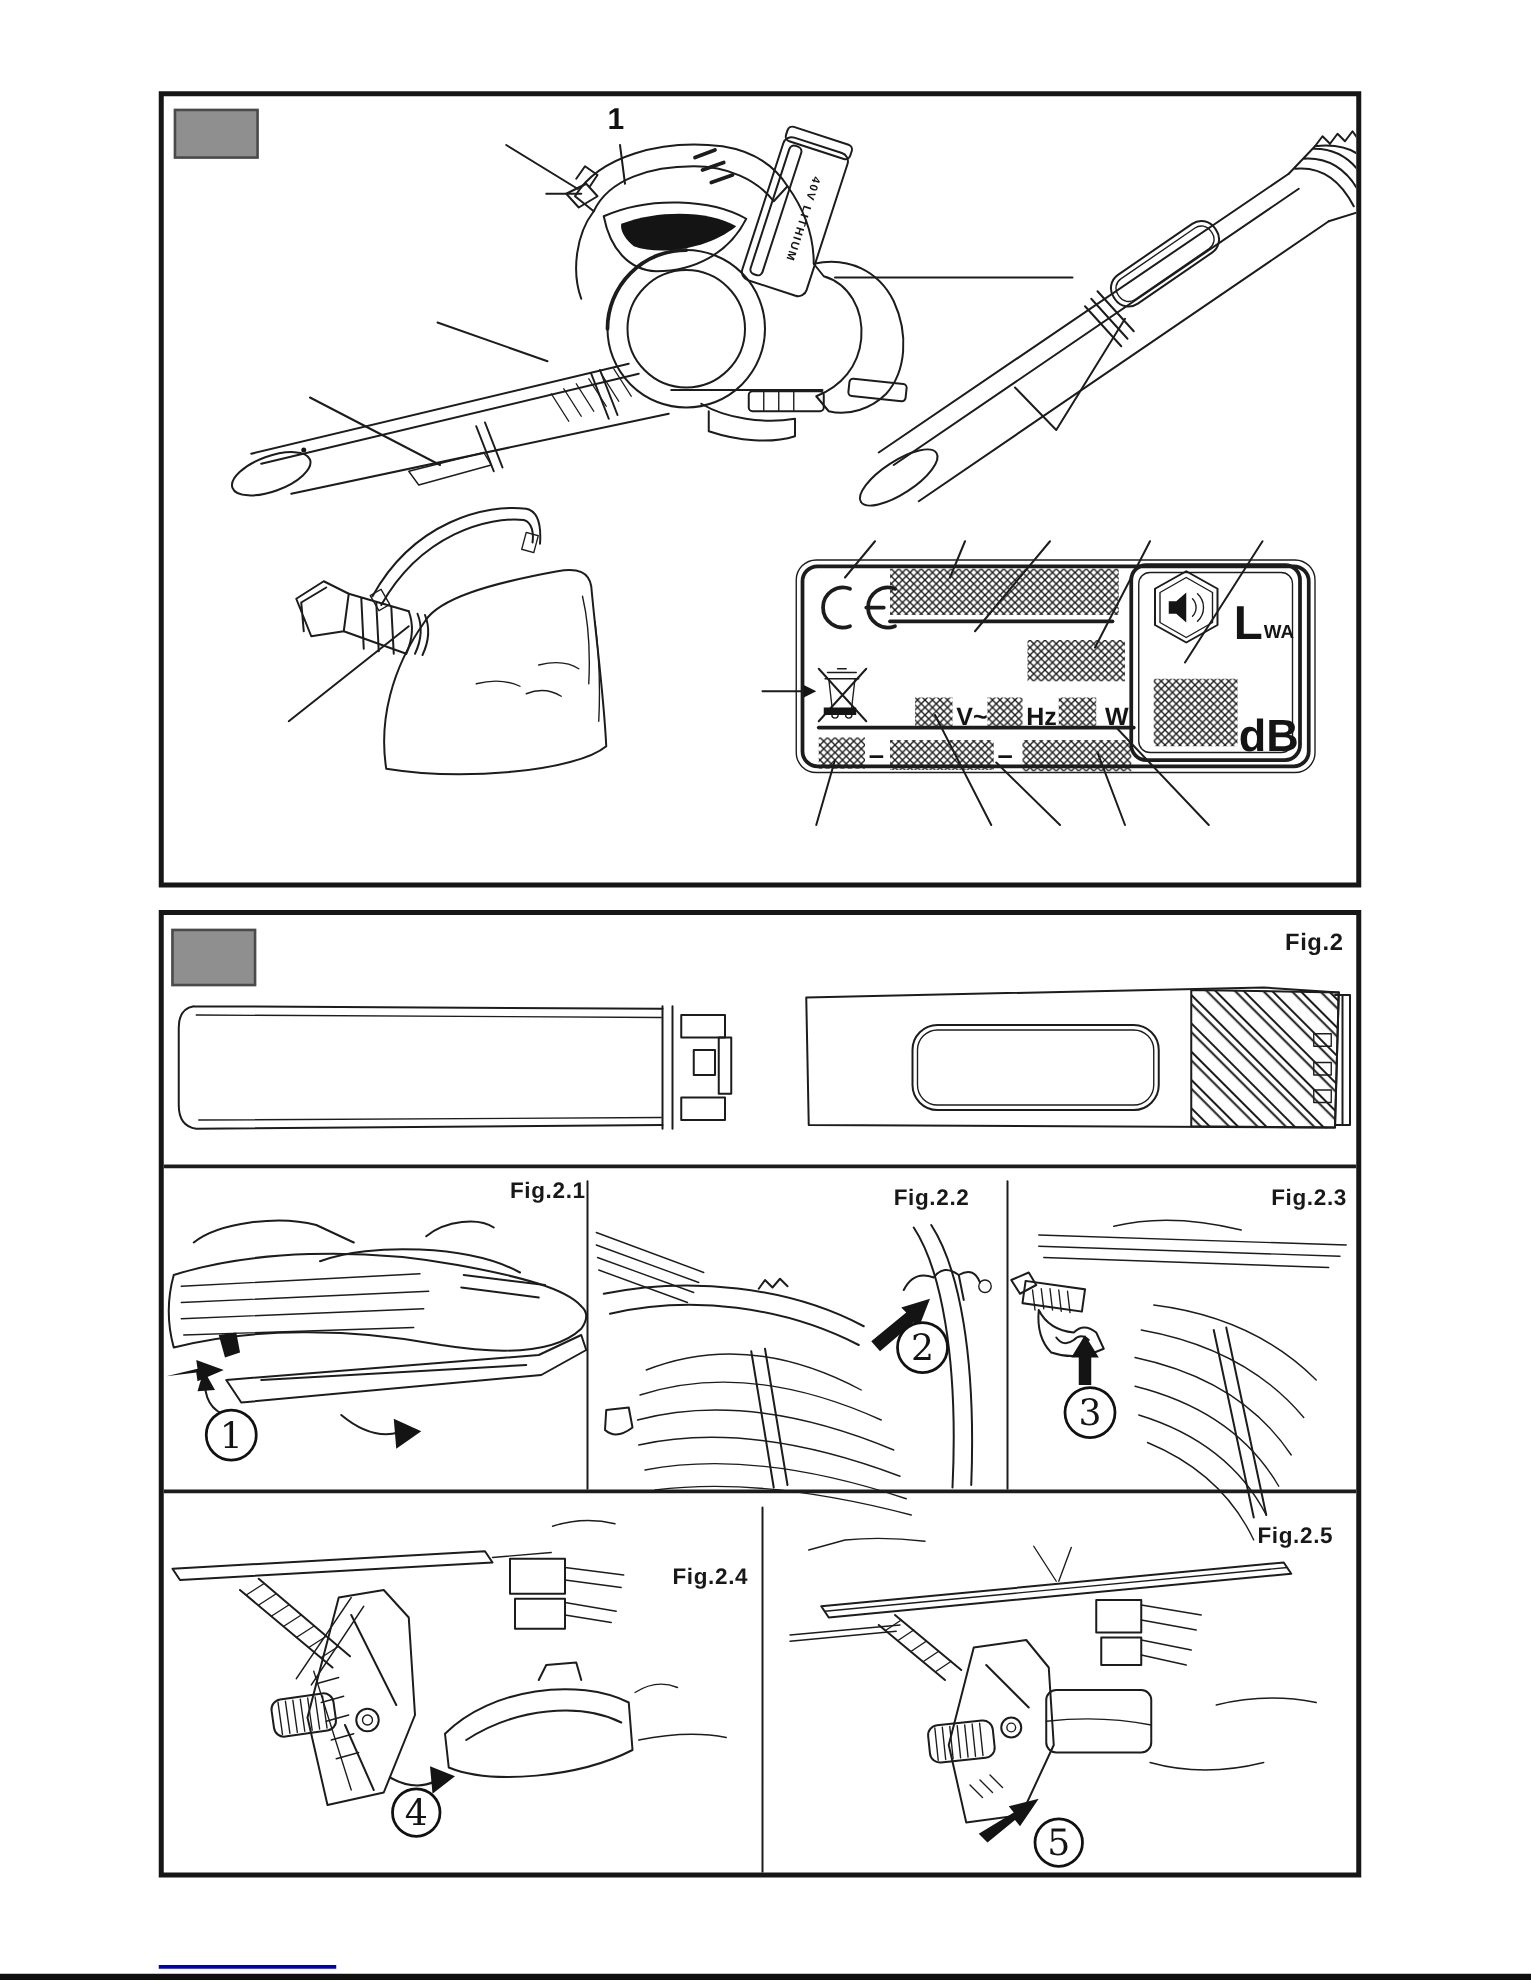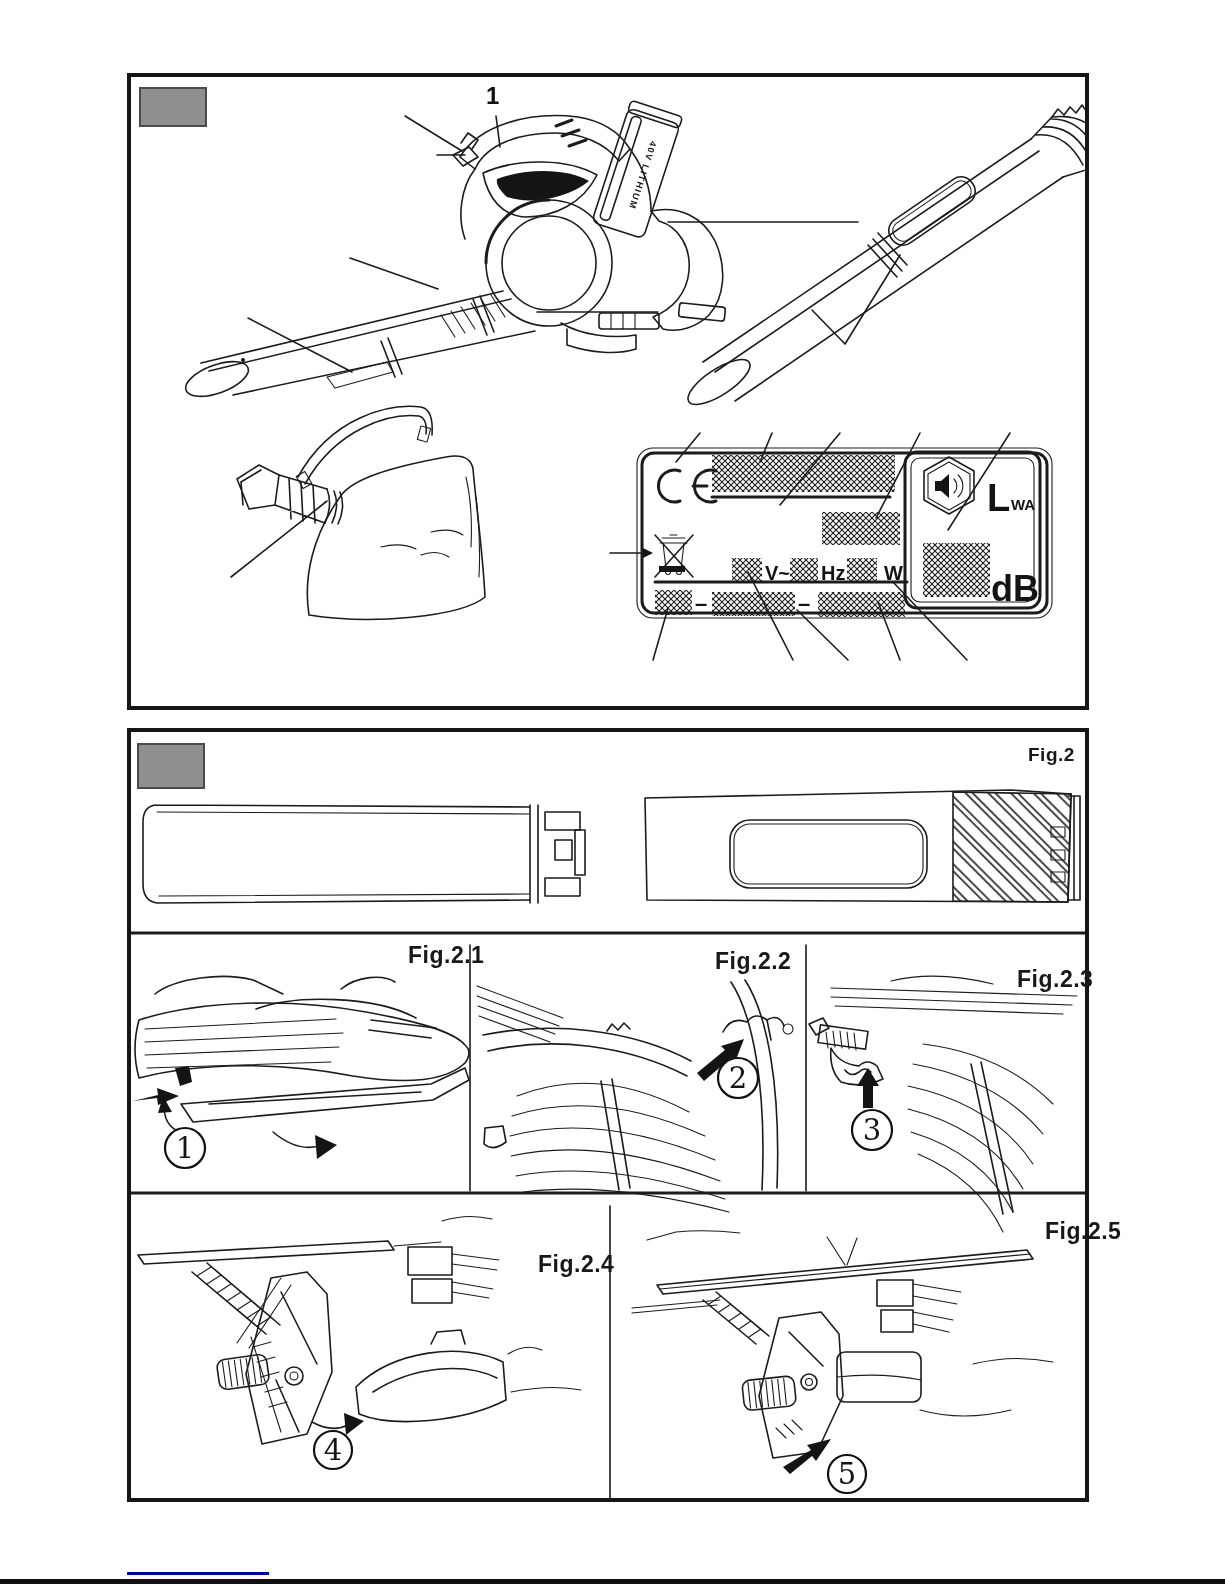--- a/index.html
+++ b/index.html
@@ -9,27 +9,27 @@
   }
   .panel{position:absolute;left:127px;width:962px;background:#fff;border:4px solid #161616;box-sizing:border-box;}
   #panel1{top:73px;height:637px;}
   #panel2{top:728px;height:774px;}
   .panel svg{position:absolute;left:0;top:0;width:100%;height:100%;}
   .graybox{position:absolute;background:#8f8f8f;border:2px solid #4a4a4a;box-sizing:border-box;}
   #graybox1{left:8px;top:10px;width:68px;height:40px;}
   #graybox2{left:6px;top:11px;width:68px;height:46px;}
   .callout{position:absolute;font-weight:bold;font-size:24px;color:#111;}
   #callout1{left:355px;top:5px;}
-  .figlabel{position:absolute;font-weight:bold;font-size:23px;letter-spacing:.5px;color:#181818;white-space:nowrap;}
+  .figlabel{position:absolute;font-weight:bold;font-size:18px;letter-spacing:.5px;color:#181818;white-space:nowrap;}
   #fig2title{left:897px;top:12px;font-size:19px;}
   #lab21{left:277px;top:210px;}
   #lab22{left:584px;top:216px;}
-  #lab23{left:886px;top:234px;}
+  #lab23{left:886px;top:216px;}
   #lab24{left:407px;top:519px;}
-  #lab25{left:914px;top:486px;}
+  #lab25{left:875px;top:486px;}
   
   svg path,svg rect,svg circle,svg ellipse,svg line,svg polyline,svg polygon{
     stroke:#1c1c1c;fill:none;stroke-width:1.6;stroke-linecap:round;stroke-linejoin:round;}
   svg .fill{fill:#141414;stroke:none;}
   svg .thick{stroke-width:3px;}
   svg .thin{stroke-width:1.1px;}
   svg text{fill:#141414;stroke:none;font-family:"Liberation Sans",sans-serif;}
   svg .hatch{fill:url(#xh);stroke:none;}
   svg .stripes{fill:url(#stripes);stroke:#1c1c1c;}
   svg .stepc{fill:#ffffff;stroke:#111;stroke-width:2.2px;}

